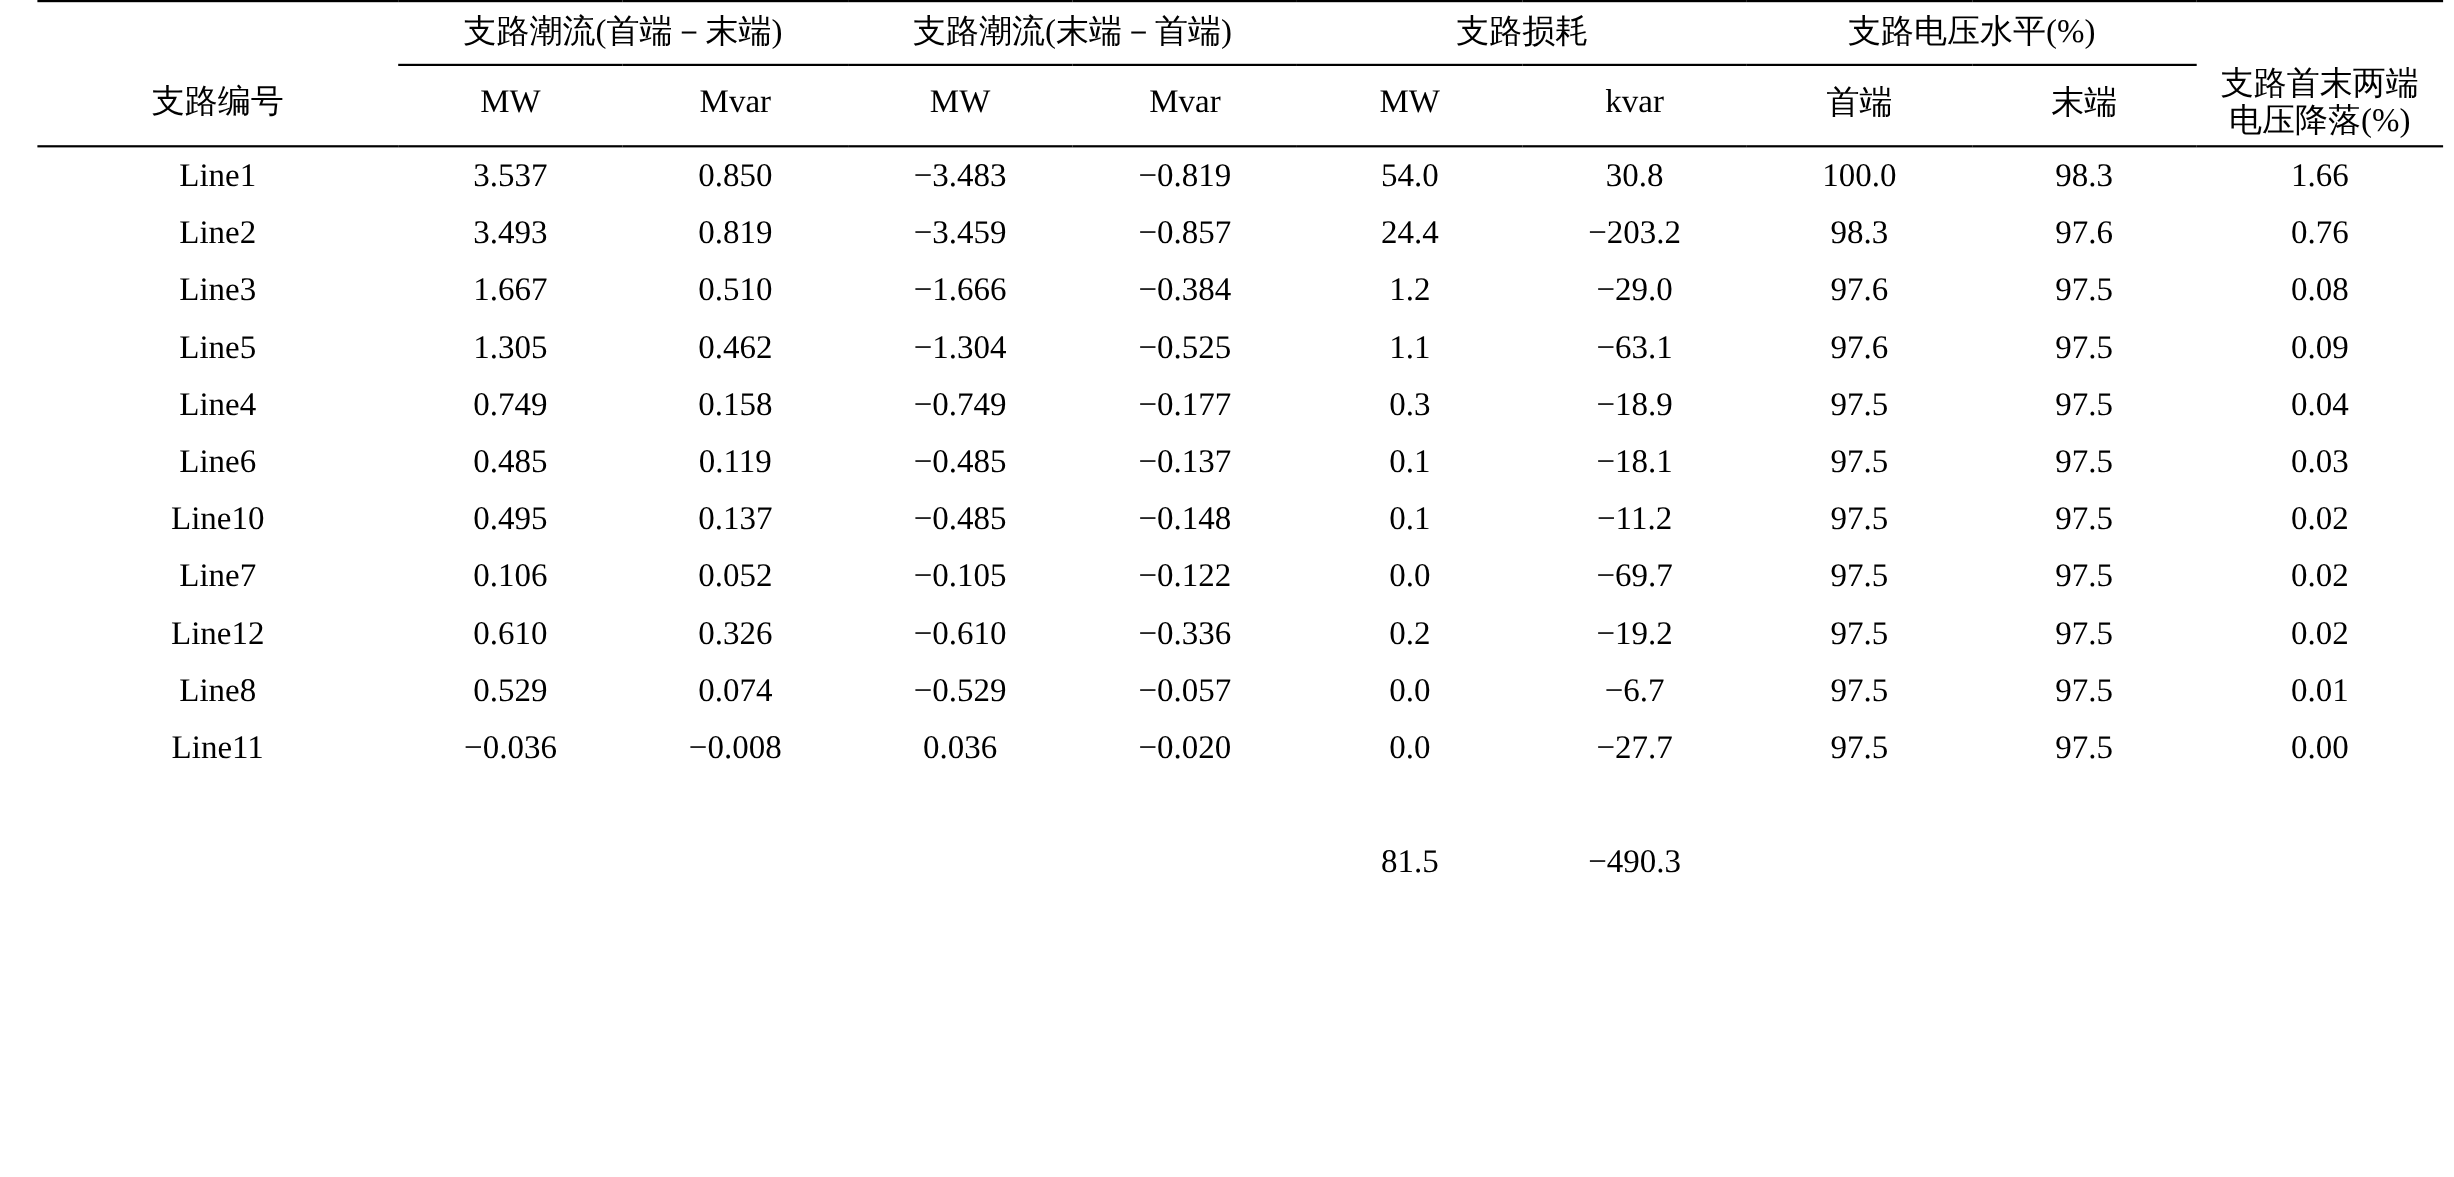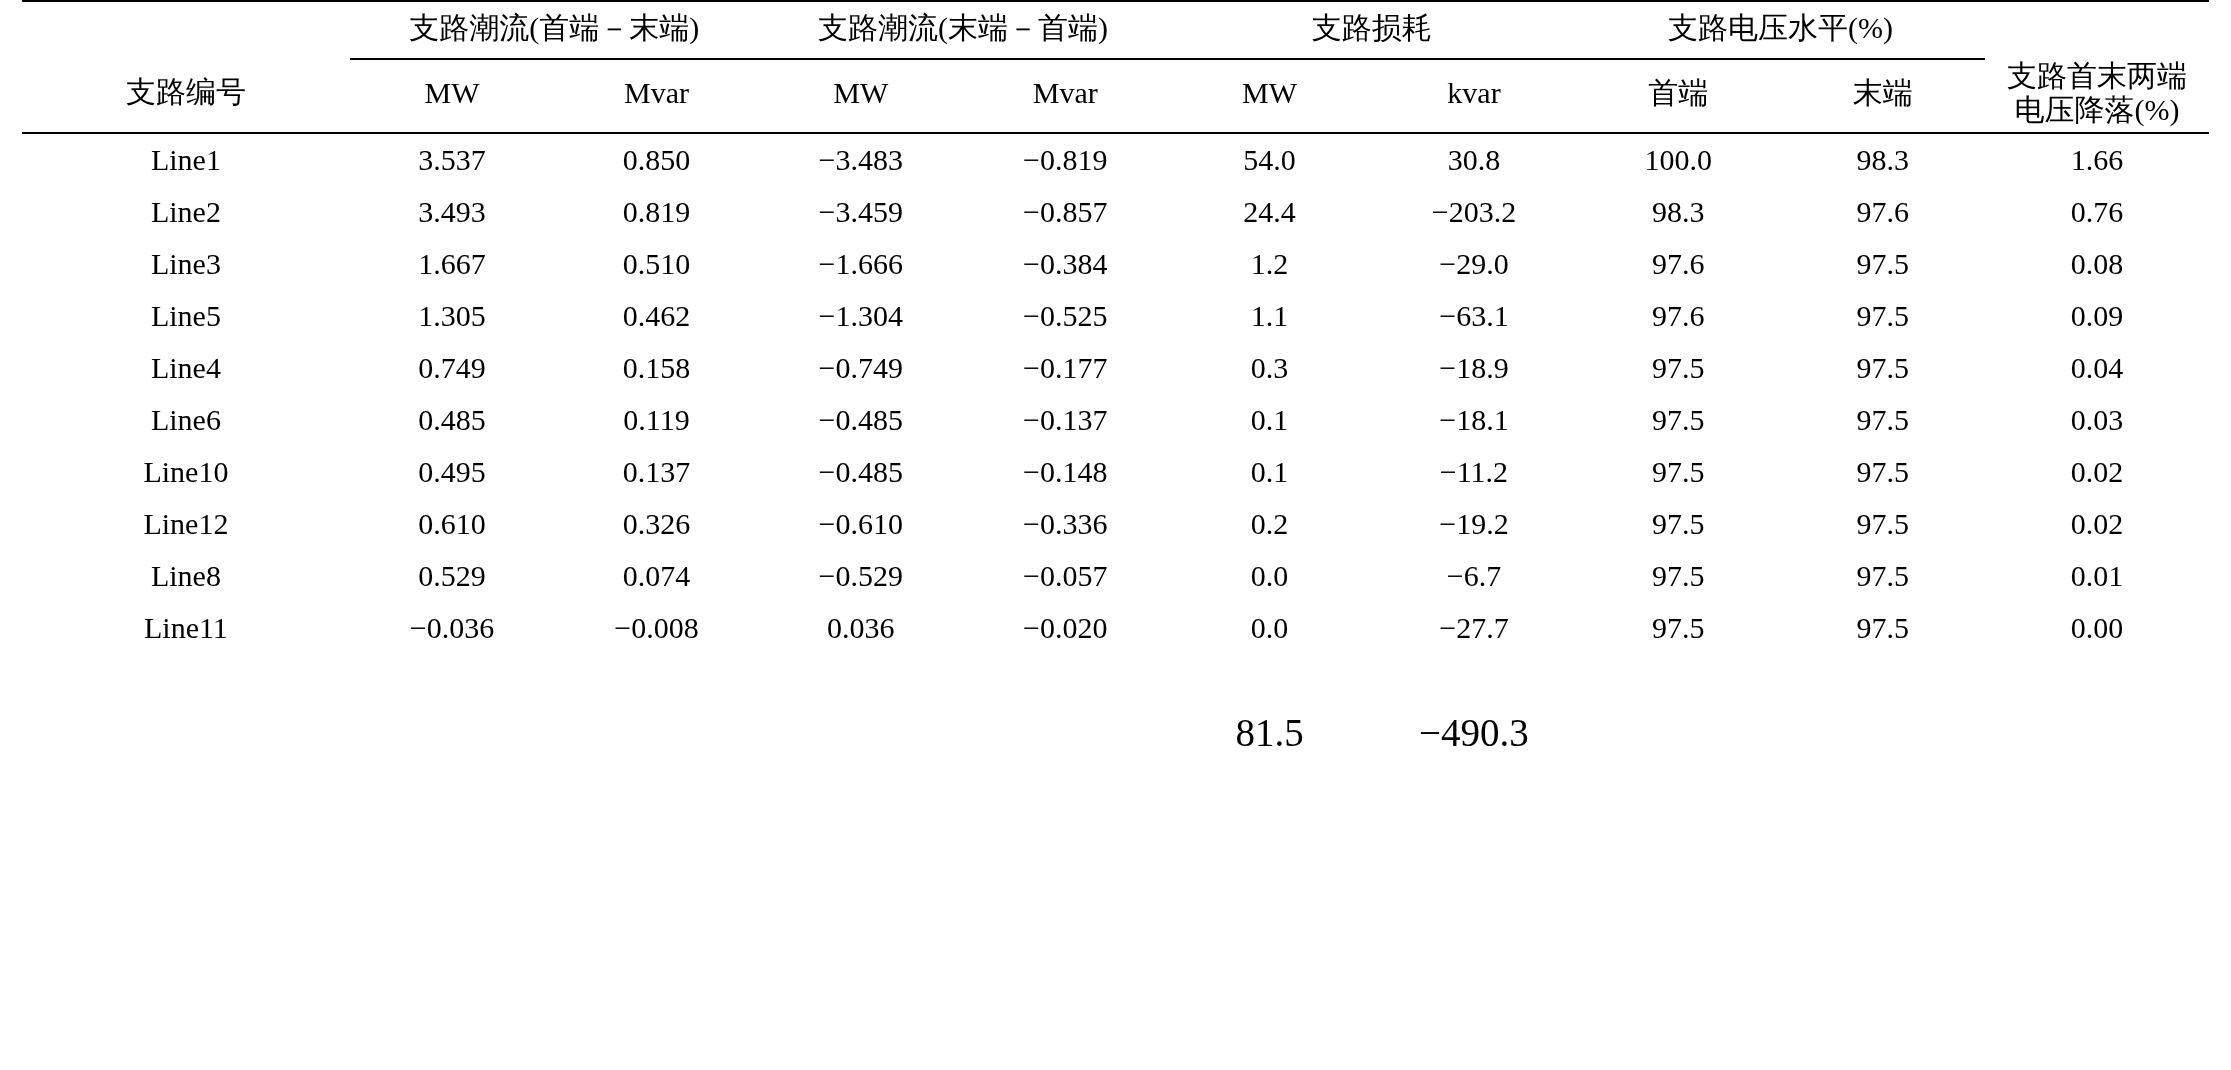--- a/index.html
+++ b/index.html
@@ -12,21 +12,21 @@
     height: 1070px;
     font-family: "Liberation Serif", "DejaVu Serif", serif;
     color: #000000;
     overflow: hidden;
   }
   .sheet {
     position: relative;
     width: 2231px;
     height: 1070px;
     box-sizing: border-box;
-    padding: 0 22px;
+    padding: 0 34px;
   }
   table.powertable {
     width: 2187px;
     border-collapse: collapse;
     table-layout: fixed;
     font-size: 30px;
   }
   table.powertable td,
   table.powertable th {
     font-weight: normal;
@@ -63,21 +63,21 @@
     border-bottom: 2.5px solid #000;
   }
 
   
   tr.data-row td {
     height: 52px;
     font-size: 30px;
   }
   tr.total-row td {
     height: 52px;
-    font-size: 39px;
+    font-size: 30px;
   }
 
   .col-id     { width: 300px; }
   .col-num    { width: 187px; }
   .col-drop   { width: 205px; }
 
   .two-line {
     line-height: 1.12;
     margin-top: 42px;
   }
@@ -203,20 +203,32 @@
         <td>0.137</td>
         <td>−0.485</td>
         <td>−0.148</td>
         <td>0.1</td>
         <td>−11.2</td>
         <td>97.5</td>
         <td>97.5</td>
         <td>0.02</td>
       </tr>
       <tr class="data-row">
+        <td>Line7</td>
+        <td>0.106</td>
+        <td>0.052</td>
+        <td>−0.105</td>
+        <td>−0.122</td>
+        <td>0.0</td>
+        <td>−69.7</td>
+        <td>97.5</td>
+        <td>97.5</td>
+        <td>0.02</td>
+      </tr>
+      <tr class="data-row">
         <td>Line12</td>
         <td>0.610</td>
         <td>0.326</td>
         <td>−0.610</td>
         <td>−0.336</td>
         <td>0.2</td>
         <td>−19.2</td>
         <td>97.5</td>
         <td>97.5</td>
         <td>0.02</td>

